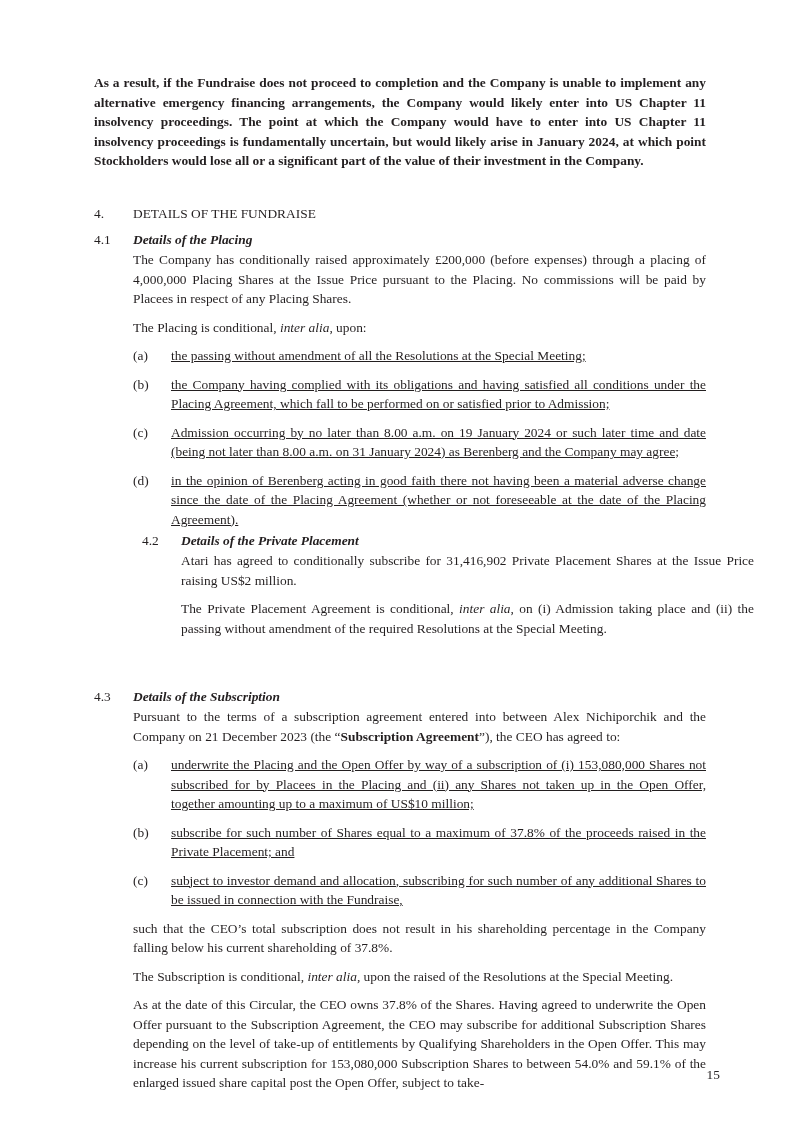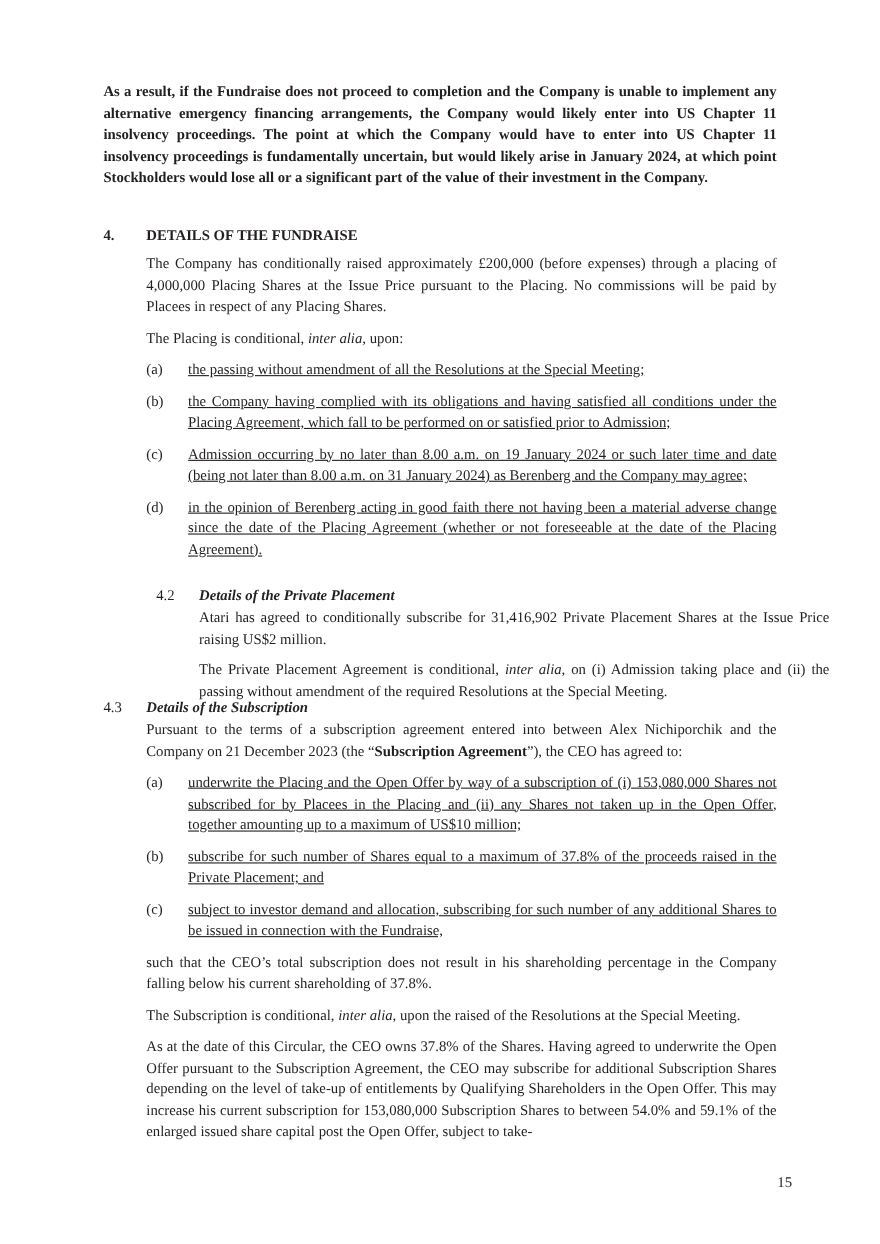--- a/index.html
+++ b/index.html
@@ -8,21 +8,21 @@
     font-family: "Liberation Serif", "DejaVu Serif", serif;
     color: #231f20; font-size: 13.4px; line-height: 19.5px;
   }
   .page { position: absolute; left: 0; top: 0; width: 800px; height: 1131px; }
   .intro {
     position: absolute; left: 94px; top: 73px; width: 612px;
     font-weight: bold; text-align: justify;
   }
   .sec-head {
     position: absolute; left: 94px; top: 204px; width: 612px;
-    font-weight: bold;
+    font-weight: normal;
   }
   .sec-head .num { display: inline-block; width: 39px; }
   .block { position: absolute; left: 94px; width: 612px; }
   .sub-head { position: relative; height: 20px; }
   .sub-head .num { position: absolute; left: 0; top: 0; }
   .sub-head .title { position: absolute; left: 39px; top: 0; font-weight: bold; font-style: italic; }
   .para {
     margin-left: 39px; width: 573px; text-align: justify;
     margin-top: 0; margin-bottom: 9px;
   }
@@ -40,20 +40,24 @@
 
 <div class="page">
 
   <p class="intro" style="margin:0;">As a result, if the Fundraise does not proceed to completion and the Company is unable to implement any alternative emergency financing arrangements, the Company would likely enter into US Chapter 11 insolvency proceedings. The point at which the Company would have to enter into US Chapter 11 insolvency proceedings is fundamentally uncertain, but would likely arise in January 2024, at which point Stockholders would lose all or a significant part of the value of their investment in the Company.</p>
 
   <div class="sec-head">
     <span class="num">4.</span><span>DETAILS OF THE FUNDRAISE</span>
   </div>
 
   <div class="block" style="top:230px;">
+    <div class="sub-head">
+      <span class="num">4.1</span>
+      <span class="title">Details of the Placing</span>
+    </div>
     <p class="para">The Company has conditionally raised approximately £200,000 (before expenses) through a placing of 4,000,000 Placing Shares at the Issue Price pursuant to the Placing. No commissions will be paid by Placees in respect of any Placing Shares.</p>
     <p class="para"><span>The Placing is conditional, </span><i>inter alia</i><span>, upon:</span></p>
     <div class="item">
       <span class="label">(a)</span>
       <div class="text">the passing without amendment of all the Resolutions at the Special Meeting;</div>
     </div>
     <div class="item">
       <span class="label">(b)</span>
       <div class="text">the Company having complied with its obligations and having satisfied all conditions under the Placing Agreement, which fall to be performed on or satisfied prior to Admission;</div>
     </div>
@@ -69,21 +73,21 @@
 
   <div class="block" style="top:531px;margin-left:48px;">
     <div class="sub-head">
       <span class="num">4.2</span>
       <span class="title">Details of the Private Placement</span>
     </div>
     <p class="para">Atari has agreed to conditionally subscribe for 31,416,902 Private Placement Shares at the Issue Price raising US$2 million.</p>
     <p class="para"><span>The Private Placement Agreement is conditional, </span><i>inter alia</i><span>, on (i) Admission taking place and (ii) the passing without amendment of the required Resolutions at the Special Meeting.</span></p>
   </div>
 
-  <div class="block" style="top:633px;">
+  <div class="block" style="top:687px;">
     <div class="sub-head">
       <span class="num">4.3</span>
       <span class="title">Details of the Subscription</span>
     </div>
     <p class="para"><span>Pursuant to the terms of a subscription agreement entered into between Alex Nichiporchik and the Company on 21 December 2023 (the “</span><b>Subscription Agreement</b><span>”), the CEO has agreed to:</span></p>
     <div class="item">
       <span class="label">(a)</span>
       <div class="text">underwrite the Placing and the Open Offer by way of a subscription of (i) 153,080,000 Shares not subscribed for by Placees in the Placing and (ii) any Shares not taken up in the Open Offer, together amounting up to a maximum of US$10 million;</div>
     </div>
     <div class="item">

